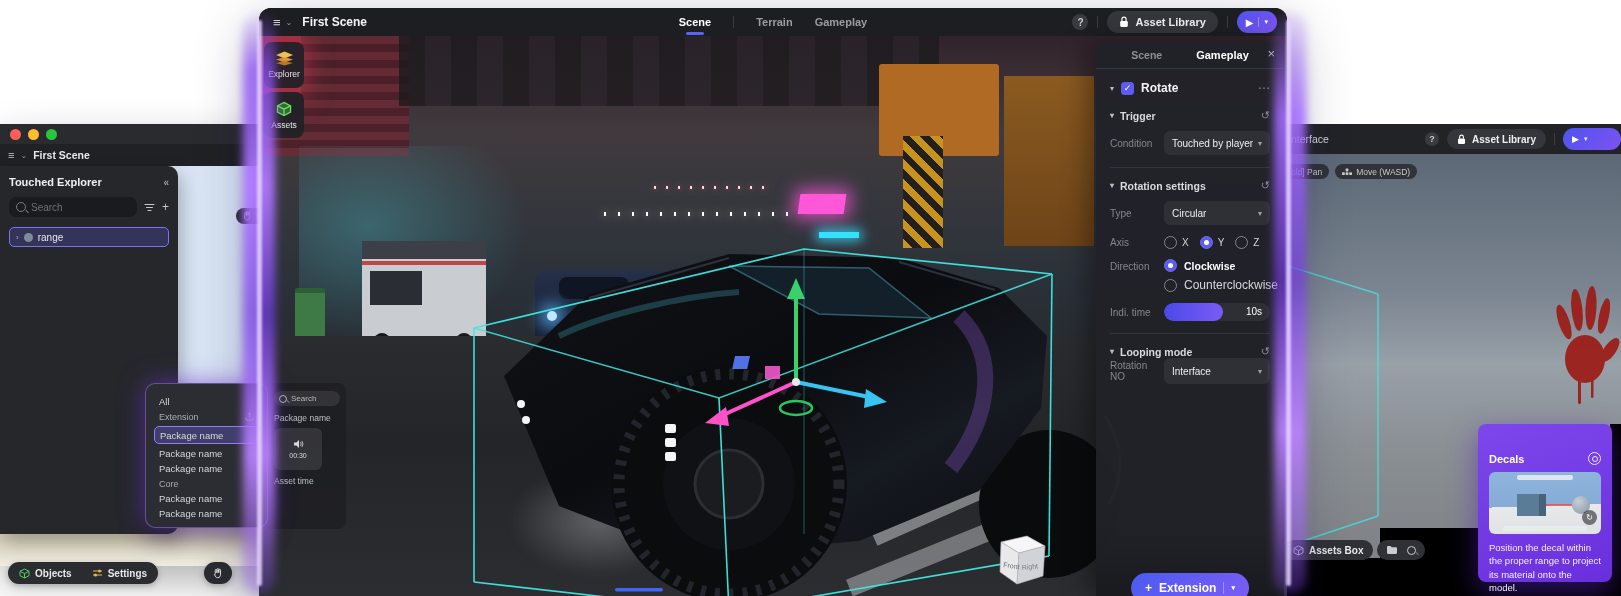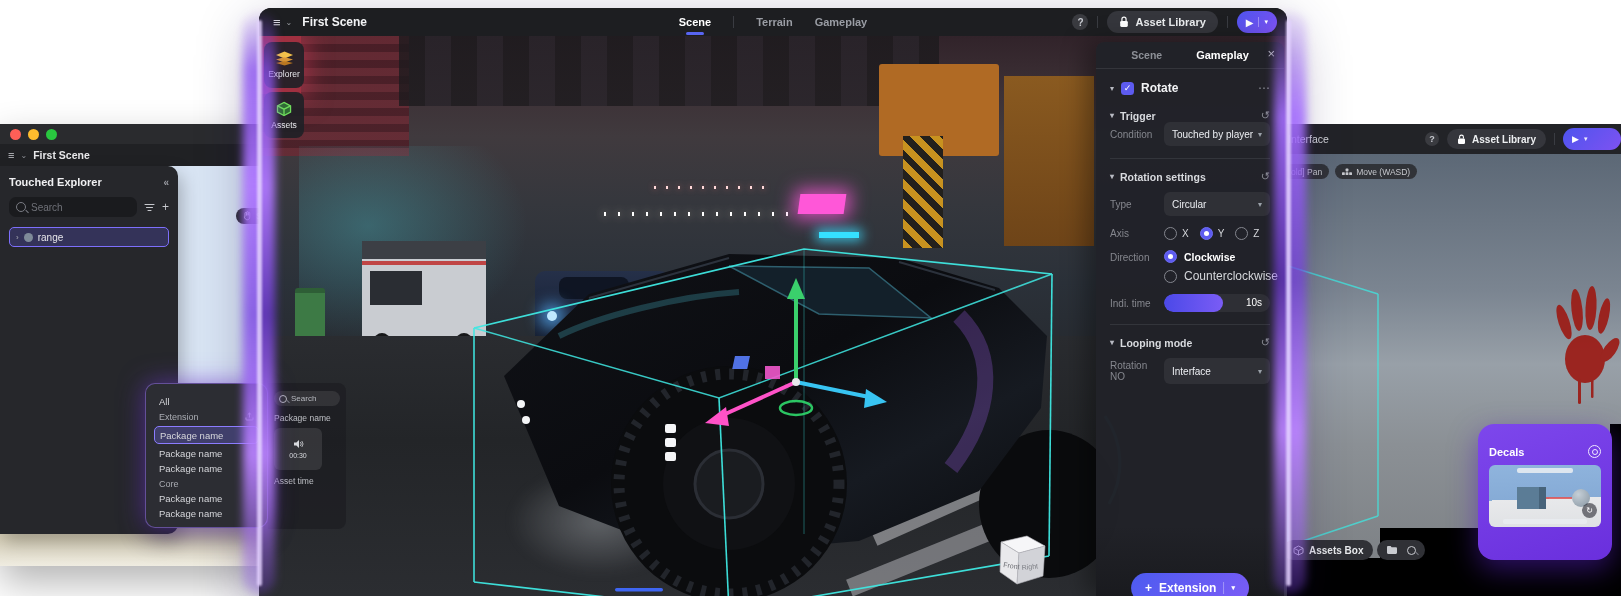--- a/index.html
+++ b/index.html
@@ -38,22 +38,22 @@
   .pkg-sel{border:1px solid #8b7cff;background:rgba(120,110,255,.28);border-radius:5px;height:16px;margin:2px 0}
   .pkg-scroll{position:absolute;right:5px;top:12px;width:3px;height:58px;border-radius:2px;background:#5a5b62}
   
   .win-right{left:1272px;top:124px;width:349px;height:472px;border-radius:10px 0 0 0;background:#1b1c1f;z-index:1}
   .rw-titlebar{left:0;top:0;right:0;height:30px;background:#222327;border-radius:10px 0 0 0;display:flex;align-items:center;padding:0 0 0 16px;color:#d6d8dc;font-size:10.5px;overflow:hidden}
   .rw-view{left:0;top:30px;right:0;height:404px;background:linear-gradient(180deg,#5c6876 0%,#7b8591 34%,#98a0a8 52%,#8b9095 72%,#7e8286 100%);overflow:hidden}
   .rw-chip{height:15px;background:rgba(42,43,47,.88);border-radius:8px;display:flex;align-items:center;gap:4px;padding:0 7px;color:#c6c8cd;font-size:8.5px;white-space:nowrap}
   .rw-black1{left:108px;top:404px;right:0;height:68px;background:#000}
   .rw-black2{left:338px;top:300px;right:0;bottom:0;background:#000}
   .rw-black3{left:0;top:434px;right:0;bottom:0;background:#000}
-  .decals{left:206px;top:300px;width:134px;height:136px;border-radius:16px;z-index:5;
-          background:linear-gradient(160deg,#7d47ec,#6a2fdd);box-shadow:0 10px 28px rgba(80,30,180,.55);padding:21px 11px;box-sizing:border-box}
+  .decals{left:206px;top:300px;width:134px;height:158px;border-radius:8px;z-index:5;
+          background:linear-gradient(160deg,#7d47ec,#6a2fdd);box-shadow:0 10px 28px rgba(80,30,180,.55);padding:28px 11px;box-sizing:border-box}
   .dec-head{display:flex;justify-content:space-between;align-items:center;color:#fff;font-size:11px;font-weight:bold}
   .dec-prev{position:relative;margin-top:7px;height:62px;border-radius:6px;overflow:hidden;background:linear-gradient(178deg,#8fb4dd 0%,#86abd6 54%,#e8e9eb 54%,#dfe1e4 100%)}
   .dec-text{margin-top:7px;color:#f1eefc;font-size:9.5px;line-height:1.42}
   .rw-bottom{left:11px;top:416px;display:flex;gap:4px;z-index:6}
   .rw-bpill{height:20px;background:#303136;border-radius:11px;display:flex;align-items:center;gap:5px;padding:0 10px;color:#e8eaec;font-size:10px;font-weight:bold}
   
   .win-main{left:259px;top:8px;width:1028px;height:588px;border-radius:12px 12px 0 0;background:#17181a;z-index:2;box-shadow:0 24px 60px rgba(25,12,70,.45)}
   .mw-topbar{left:0;top:0;right:0;height:28px;background:#1d1e21;border-radius:12px 12px 0 0;display:flex;align-items:center;padding:0 10px 0 14px;box-sizing:border-box}
   .mw-tabs{position:absolute;left:0;right:0;top:0;height:28px;display:flex;justify-content:center;align-items:center;gap:22px;pointer-events:none}
   .mw-tab{position:relative;font-size:11px;font-weight:bold;color:#9a9da4;pointer-events:auto}
@@ -138,20 +138,40 @@
               <path d="M1 1.5h9M2.5 4.5h6M4 7.5h3" stroke="#c6c8cd" stroke-width="1.1" stroke-linecap="round"></path>
             </svg>
           <span style="color:#c6c8cd;font-size:12px">+</span>
         </div>
         <div class="lw-item">
           <span style="font-size:8px;color:#a9abb2">›</span>
           <span class="globe"></span>
           <span>range</span>
         </div>
       </div>
+      <div class="abs lw-bottom">
+        <div class="lw-tabpill">
+          <svg width="11" height="11" viewBox="0 0 11 11">
+              <path d="M5.5 1 10 3.3v4.4L5.5 10 1 7.7V3.3Z M1 3.3l4.5 2.3L10 3.3 M5.5 5.6V10" fill="none" stroke="#4fce5d" stroke-width="1"></path>
+            </svg>
+          <span>Objects</span>
+          <span style="width:10px"></span>
+          <svg width="11" height="10" viewBox="0 0 11 10">
+              <path d="M1 3h9M1 7h9" stroke="#e8b73a" stroke-width="1.2"></path>
+              <circle cx="7.5" cy="3" r="1.5" fill="#e8b73a"></circle>
+              <circle cx="3.5" cy="7" r="1.5" fill="#e8b73a"></circle>
+            </svg>
+          <span>Settings</span>
+        </div>
+        <div class="lw-tabpill" style="margin-left:40px;padding:0 9px">
+          <svg width="10" height="11" viewBox="0 0 9 10">
+              <path d="M2 5V2.2a.8.8 0 0 1 1.6 0V4.6M3.6 4.2V1.4a.8.8 0 0 1 1.6 0v2.8M5.2 4.4V2a.8.8 0 0 1 1.6 0v3.6c0 2-.8 3.2-2.6 3.2C2.6 8.8 2 7.6 1.4 6.2c-.3-.7.5-1.2 1-.6" fill="none" stroke="#e8e8ec" stroke-width=".9"></path>
+            </svg>
+        </div>
+      </div>
     </div>
   </section>
 
   <section class="abs win-right">
     <div class="abs rw-titlebar">
       <span class="t">Interface</span>
       <span style="margin-left:auto;display:flex;align-items:center;gap:8px;padding-right:0">
         <span class="help" style="width:14px;height:14px;font-size:9px">?</span>
         <span class="pill" style="height:20px;padding:0 10px;font-size:10px;font-weight:bold">
           <svg width="9" height="11" viewBox="0 0 9 11">
@@ -235,20 +255,21 @@
         <div class="abs" style="left:50%;transform:translateX(-50%);top:3px;width:56px;height:5px;border-radius:2px;background:rgba(235,238,242,.85)"></div>
         <div class="abs" style="left:50%;transform:translateX(-50%);bottom:3px;width:84px;height:5px;border-radius:2px;background:rgba(235,238,242,.7)"></div>
         <div class="abs" style="left:28px;top:22px;width:22px;height:22px;background:#5b7c96"></div>
         <div class="abs" style="left:50px;top:22px;width:7px;height:22px;background:#47637a"></div>
         <div class="abs" style="left:57px;top:32px;width:26px;height:1.5px;background:#e05555;opacity:.85"></div>
         <div class="abs" style="left:83px;top:24px;width:18px;height:18px;border-radius:50%;background:radial-gradient(circle at 35% 30%,#c5cfd7,#8795a1)"></div>
         <div class="abs" style="right:4px;bottom:9px;width:15px;height:15px;border-radius:50%;background:rgba(20,20,30,.55);color:#fff;font-size:8px;display:flex;align-items:center;justify-content:center">
             <span>↻</span>
           </div>
       </div>
+      <div class="dec-text">Position the decal within the proper range to project its material onto the model.</div>
     </div>
   </section>
 
   <aside class="abs pkg">
     <div class="pkg-row">
         <span>All</span>
       </div>
     <div class="pkg-row pkg-head">
       <span>Extension</span>
       <svg width="9" height="9" viewBox="0 0 9 9">
@@ -445,21 +466,21 @@
           <span class="caret">▾</span>
           <span class="chk">✓</span>
           <span style="color:#f2f3f5;font-size:12px;font-weight:bold">Rotate</span>
           <span style="margin-left:auto;color:#8b8d95;font-size:12px">⋯</span>
         </div>
         <div class="sec-head" style="margin-top:14px">
           <span class="caret">▾</span>
             <span>Trigger</span>
           <span class="rst">↺</span>
         </div>
-        <div class="row" style="">
+        <div class="row" style="margin-top:9px">
           <span class="lbl">Condition</span>
           <span class="dd">
             <span>Touched by player</span>
               <span class="caret">▾</span>
           </span>
         </div>
         <div class="hr"></div>
         <div class="sec-head">
           <span class="caret">▾</span>
             <span>Rotation settings</span>
@@ -502,21 +523,21 @@
             <span class="fill"></span>
             <span class="val">10s</span>
           </span>
         </div>
         <div class="hr"></div>
         <div class="sec-head">
           <span class="caret">▾</span>
             <span>Looping mode</span>
           <span class="rst">↺</span>
         </div>
-        <div class="row" style="margin-top:9px">
+        <div class="row" style="margin-top:0">
           <span class="lbl">Rotation NO</span>
           <span class="dd" style="height:26px">
             <span>Interface</span>
               <span class="caret">▾</span>
           </span>
         </div>
       </div>
       <div class="comp-fade"></div>
       <div class="comp-btn">
         <span>+</span>

